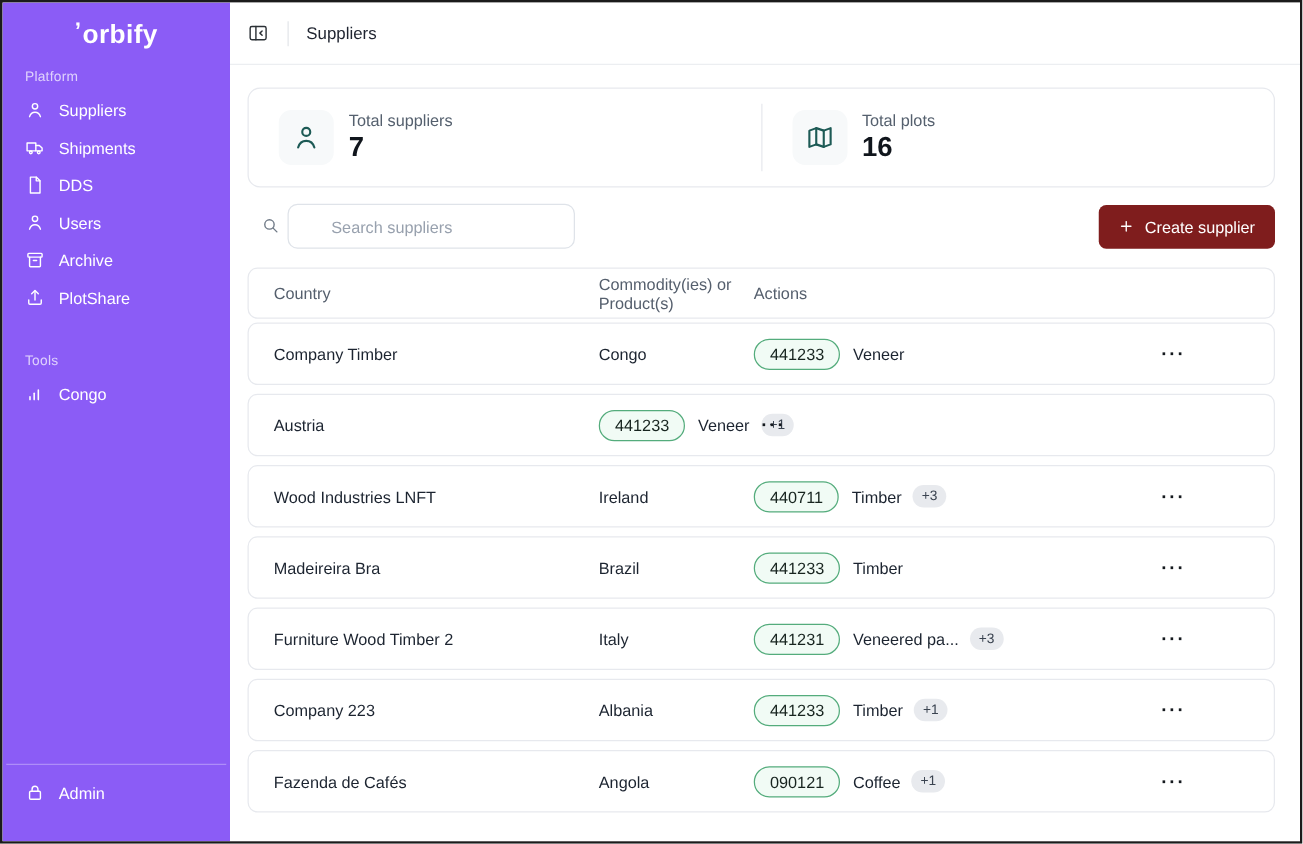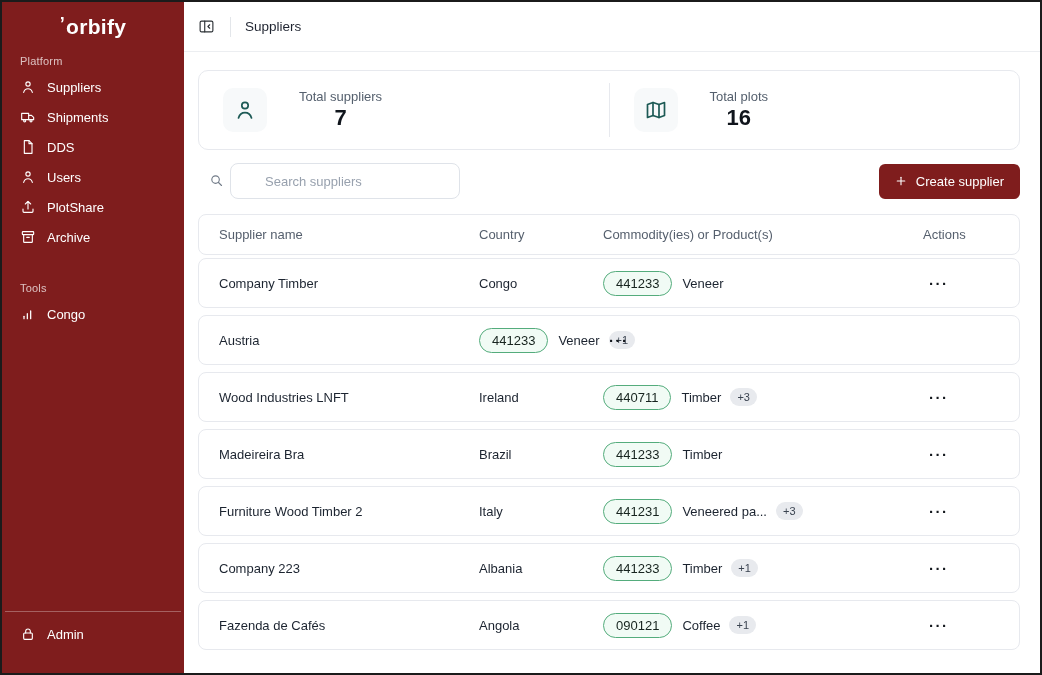--- a/index.html
+++ b/index.html
@@ -1,21 +1,21 @@
 <!DOCTYPE html>
 <html><head>
 <meta charset="utf-8">
 <style>
   * { margin:0; padding:0; box-sizing:border-box; }
   html,body { background:#fff; }
   body { font-family:"Liberation Sans","DejaVu Sans",sans-serif; }
   .window{ width:1042px; height:675px; border:2px solid #1b1b1b; display:flex; overflow:hidden; background:#fff; }
 
   
-  .sidebar{ width:182px; flex-shrink:0; background:#7f1d1d; color:#fff; position:relative; overflow:hidden; }
+  .sidebar{ width:182px; flex-shrink:0; background:#8b5cf6; color:#fff; position:relative; overflow:hidden; }
   .logo{ text-align:center; padding-top:12px; font-size:21px; font-weight:700; letter-spacing:.3px; cursor:pointer; }
   .logo .mark{ font-size:18px; vertical-align:4px; margin-right:1px; }
   .section-label{ margin:16px 0 2px 18px; font-size:11px; color:rgba(255,255,255,.72); letter-spacing:.2px; }
   .section-label.tools{ margin-top:30px; }
   .nav-list{ margin-top:5px; }
   .nav-item{ display:flex; align-items:center; gap:11px; padding:7px 18px; font-size:13px; cursor:pointer; }
   .nav-item svg{ width:16px; height:16px; flex-shrink:0; }
   .sidebar-footer{ position:absolute; left:0; right:0; top:609px; }
   .sidebar-divider{ border-top:1px solid rgba(255,255,255,.3); margin:0 3px 7px 3px; }
 
@@ -23,21 +23,21 @@
   .main{ flex:1; background:#fff; display:flex; flex-direction:column; overflow:hidden; }
   .topbar{ height:50px; display:flex; align-items:center; padding-left:14px; border-bottom:1px solid #ECEEF1; flex-shrink:0; }
   .collapse-btn{ width:18px; height:18px; color:#2b3035; cursor:pointer; display:flex; align-items:center; }
   .collapse-btn svg{ width:17px; height:17px; }
   .topbar-divider{ width:1px; height:20px; background:#E3E6EA; margin:0 14px; }
   .page-title{ font-size:13.5px; color:#1f2430; }
 
   .content{ padding:18px 20px 0 14px; }
 
   .stats{ display:flex; border:1px solid #E7E9EE; border-radius:10px; height:80px; background:#fff; }
-  .stat{ flex:1; display:flex; align-items:center; gap:32px; padding-left:24px;text-align:center; }
+  .stat{ flex:1; display:flex; align-items:center; gap:12px; padding-left:24px; }
   .stat-iconbox{ width:44px; height:44px; border-radius:10px; background:#F7F9FA; display:flex; align-items:center; justify-content:center; color:#1D5A55; }
   .stat-iconbox svg{ width:24px; height:24px; }
   .stat-label{ font-size:13px; color:#55606E; }
   .stat-value{ font-size:22px; font-weight:700; color:#10151C; line-height:1.15; margin-top:1px; }
   .stat-vdivider{ width:1px; background:#E7E9EE; margin:12px 0; }
 
   .toolbar{ margin-top:13px; display:flex; justify-content:space-between; align-items:center; }
   .search{ position:relative; width:262px;padding-left:32px; }
   .search input{ width:100%; height:36px; border:1px solid #DFE3E9; border-radius:8px; padding:0 12px 0 34px; font-size:13px; color:#30343a; font-family:inherit; outline:none; background:#fff; }
   .search input::placeholder{ color:#98A1AE; }
@@ -147,29 +147,29 @@
         <span>DDS</span>
       </div>
       <div class="nav-item">
         <svg viewBox="0 0 24 24">
             <use href="#ic-user"></use>
           </svg>
         <span>Users</span>
       </div>
       <div class="nav-item">
         <svg viewBox="0 0 24 24">
+            <use href="#ic-archive"></use>
+          </svg>
+        <span>Archive</span>
+      </div>
+      <div class="nav-item">
+        <svg viewBox="0 0 24 24">
             <use href="#ic-upload"></use>
           </svg>
         <span>PlotShare</span>
-      </div>
-      <div class="nav-item">
-        <svg viewBox="0 0 24 24">
-            <use href="#ic-archive"></use>
-          </svg>
-        <span>Archive</span>
       </div>
     </nav>
 
     <div class="section-label tools">Tools</div>
     <nav class="nav-list">
       <div class="nav-item">
         <svg viewBox="0 0 24 24">
             <use href="#ic-chart"></use>
           </svg>
         <span>Congo</span>
@@ -236,21 +236,20 @@
         <button class="create-btn">
           <svg viewBox="0 0 24 24">
               <use href="#ic-plus"></use>
             </svg>
           <span>Create supplier</span>
         </button>
       </div>
 
       <div class="table">
         <div class="thead">
-          <span>Supplier name</span>
           <span>Country</span>
           <span>Commodity(ies) or Product(s)</span>
           <span>Actions</span>
         </div>
 
         <div class="trow">
           <span>Company Timber</span>
           <span>Congo</span>
           <span class="commodity">
             <span class="code-pill">441233</span>

